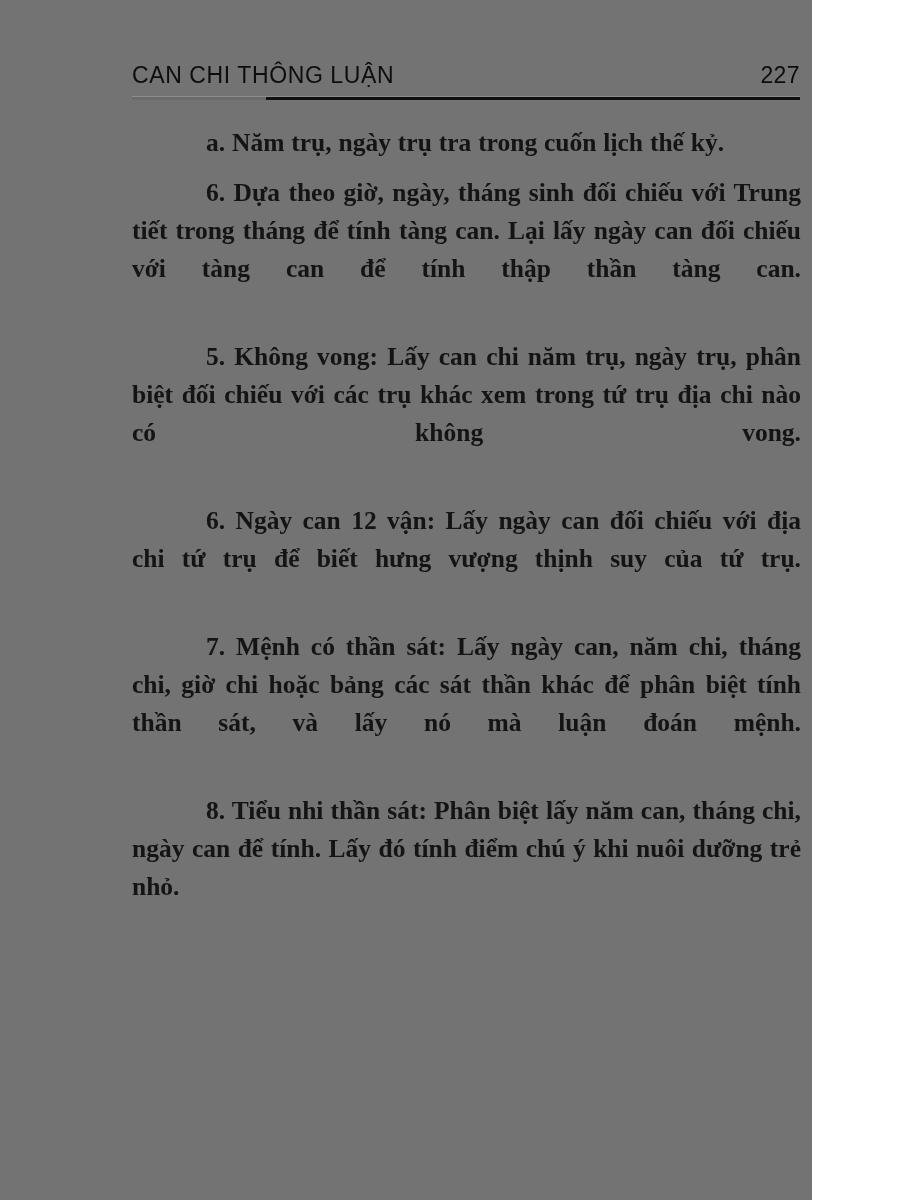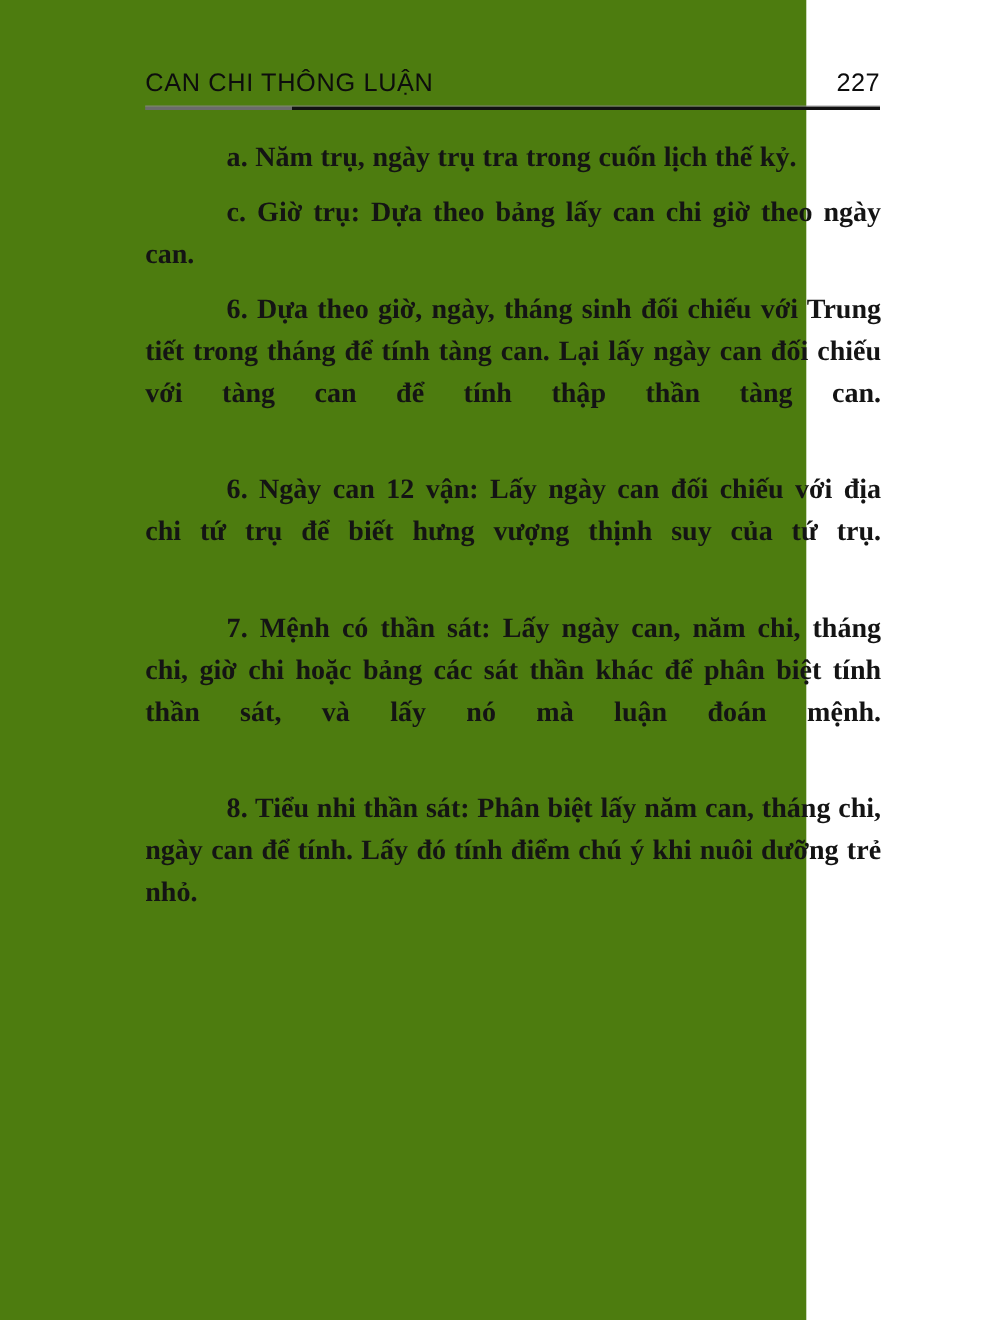--- a/index.html
+++ b/index.html
@@ -8,23 +8,23 @@
   }
   body {
     width: 901px;
     height: 1200px;
     background: #ffffff;
     font-family: "Liberation Serif", "DejaVu Serif", serif;
     overflow: hidden;
   }
   .page {
     position: relative;
-    width: 733px;
+    width: 812px;
     height: 1200px;
-    background: #4d7c0f;
+    background: #737373;
     box-sizing: border-box;
     padding-left: 32px;
   }
 
   
   .running-head {
     position: absolute;
     left: 132px;
     top: 62px;
     width: 668px;
@@ -101,21 +101,21 @@
 
   <div class="running-head">
     <span class="head-title">CAN CHI THÔNG LUẬN</span>
     <span class="head-folio">227</span>
   </div>
   <div class="head-rule-thin"></div>
   <div class="head-rule"></div>
 
   <div class="body-col">
     <p class="para">a. Năm trụ, ngày trụ tra trong cuốn lịch thế kỷ.</p>
-    <p class="para">c. Giờ trụ: Dựa theo bảng lấy can chi giờ theo ngày can.</p>
     <p class="para full">6. Dựa theo giờ, ngày, tháng sinh đối chiếu với Trung tiết trong tháng để tính tàng can. Lại lấy ngày can đối chiếu với tàng can để tính thập thần tàng can.</p>
+    <p class="para full">5. Không vong: Lấy can chi năm trụ, ngày trụ, phân biệt đối chiếu với các trụ khác xem trong tứ trụ địa chi nào có không vong.</p>
     <p class="para full">6. Ngày can 12 vận: Lấy ngày can đối chiếu với địa chi tứ trụ để biết hưng vượng thịnh suy của tứ trụ.</p>
     <p class="para full">7. Mệnh có thần sát: Lấy ngày can, năm chi, tháng chi, giờ chi hoặc bảng các sát thần khác để phân biệt tính thần sát, và lấy nó mà luận đoán mệnh.</p>
     <p class="para full">8. Tiểu nhi thần sát: Phân biệt lấy năm can, tháng chi, ngày can để tính. Lấy đó tính điểm chú ý khi nuôi dưỡng trẻ nhỏ.</p>
 
   </div>
 
 </div>
 
 </body></html>

